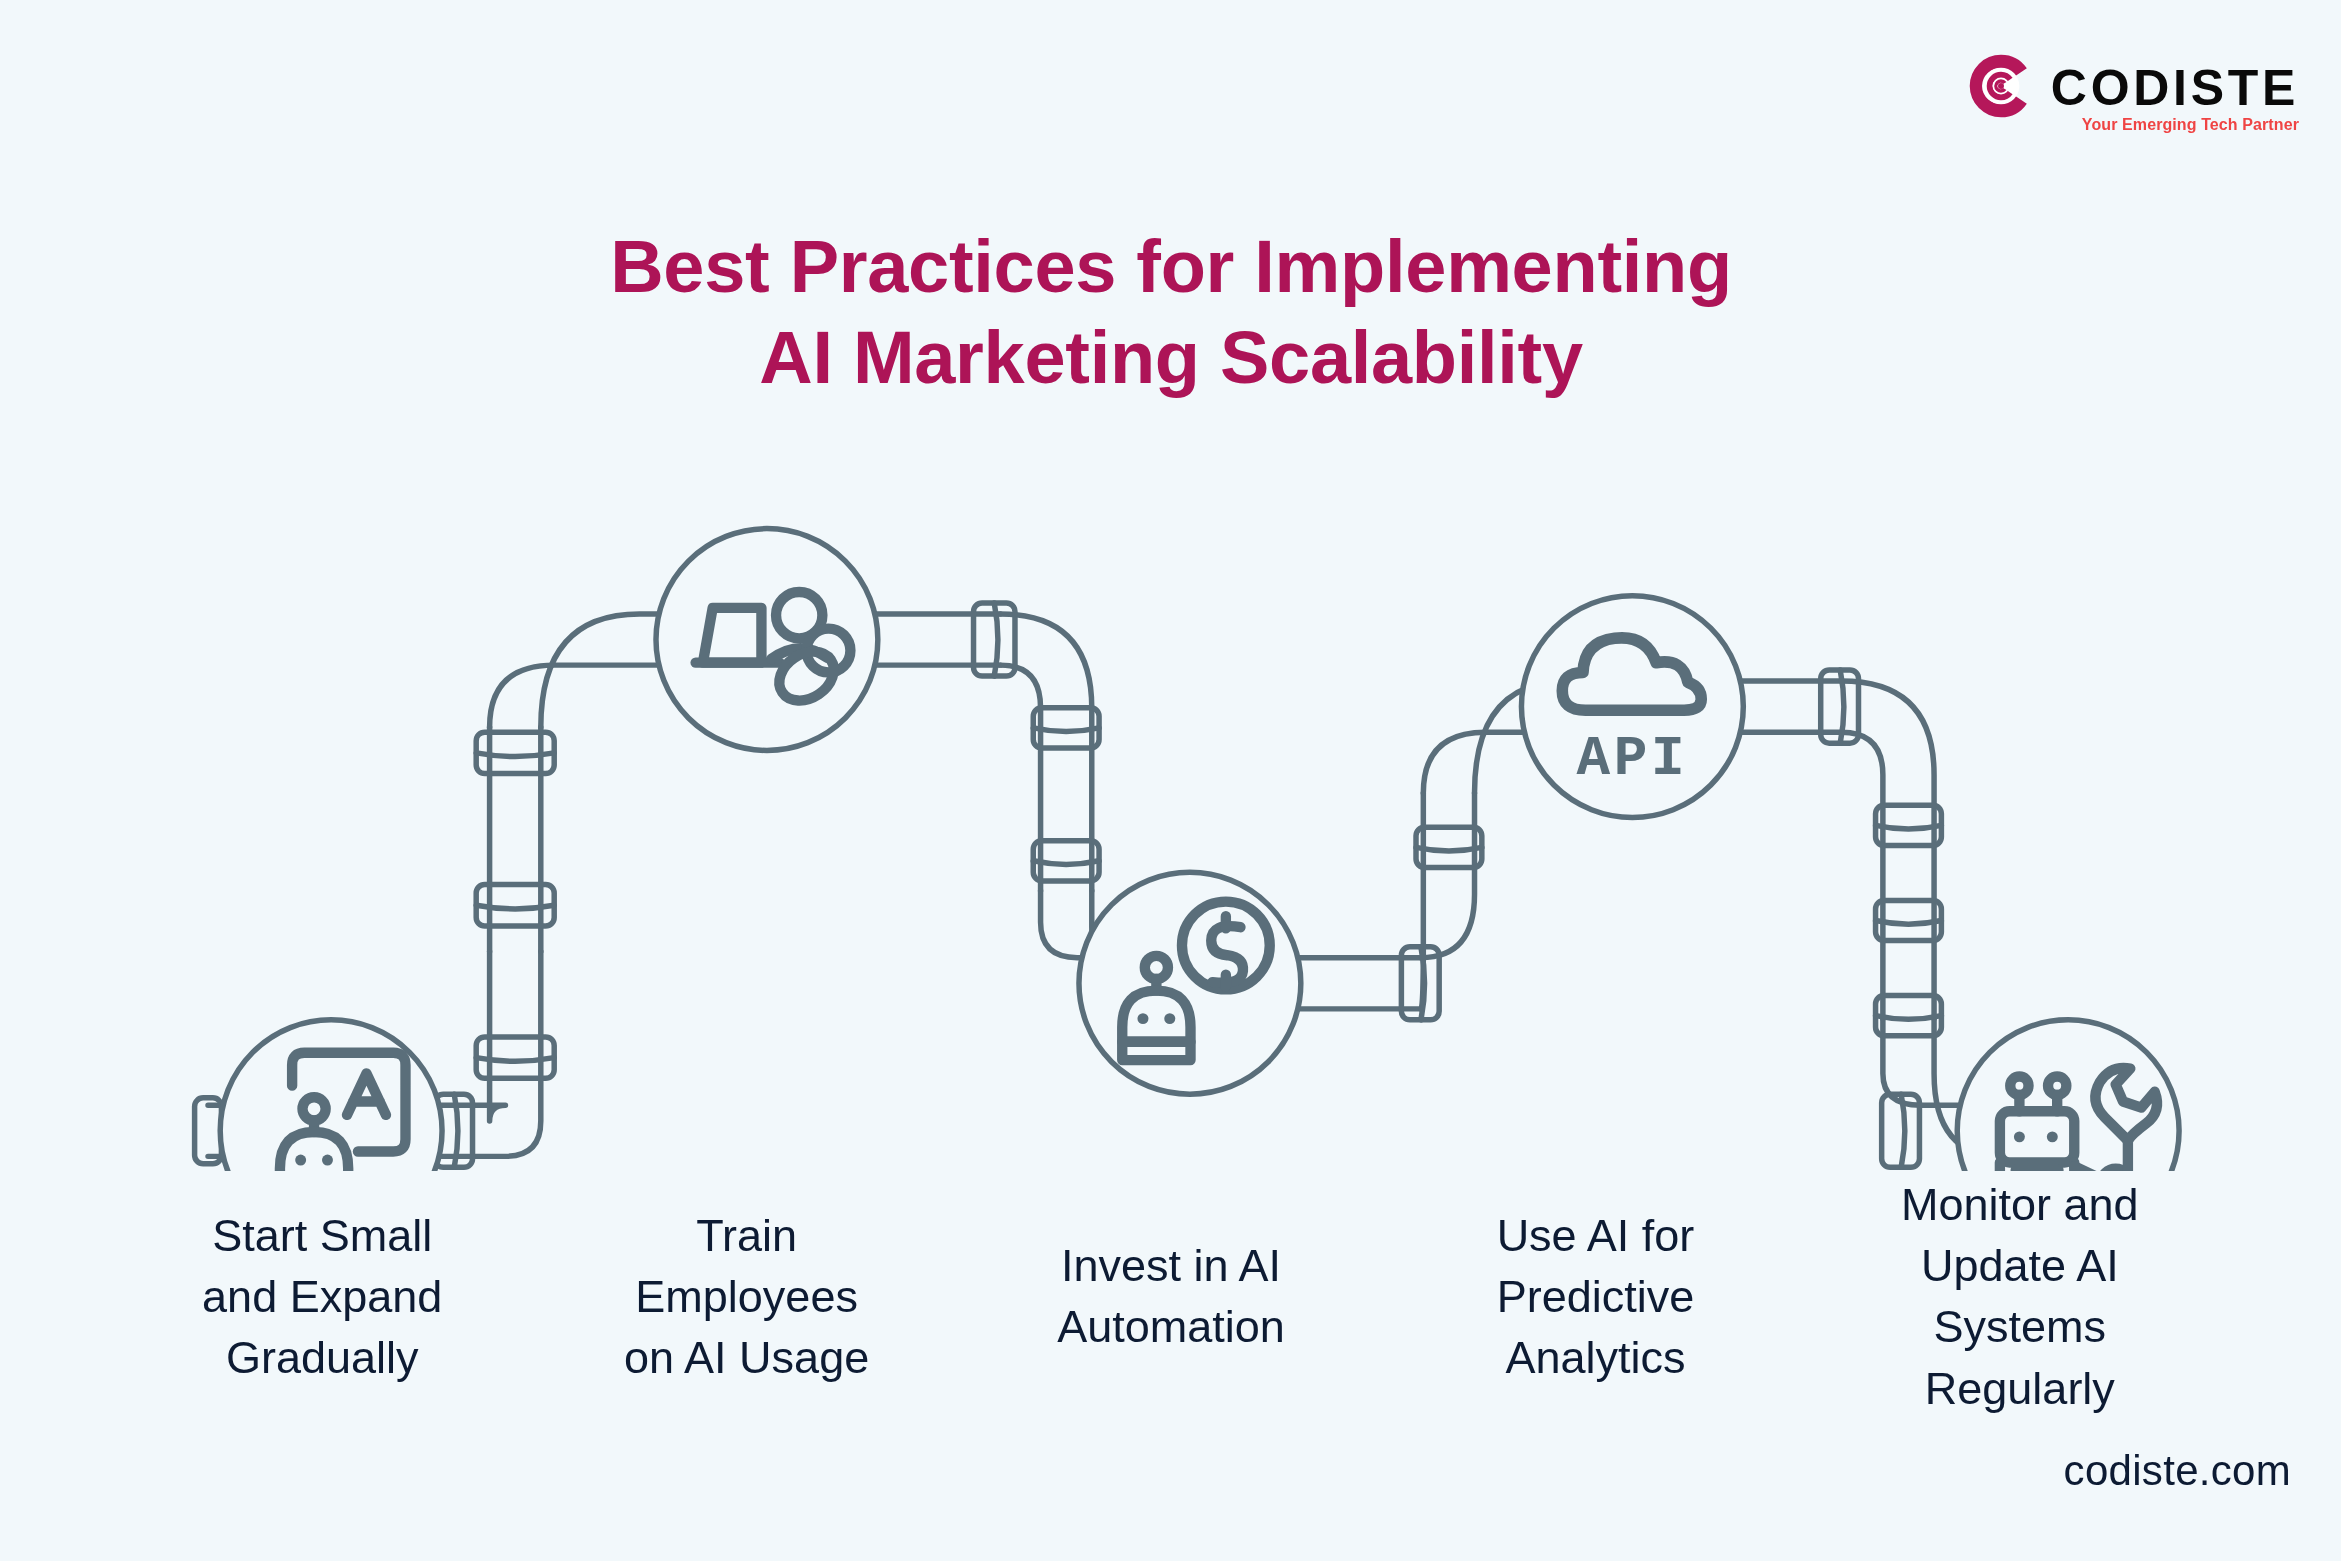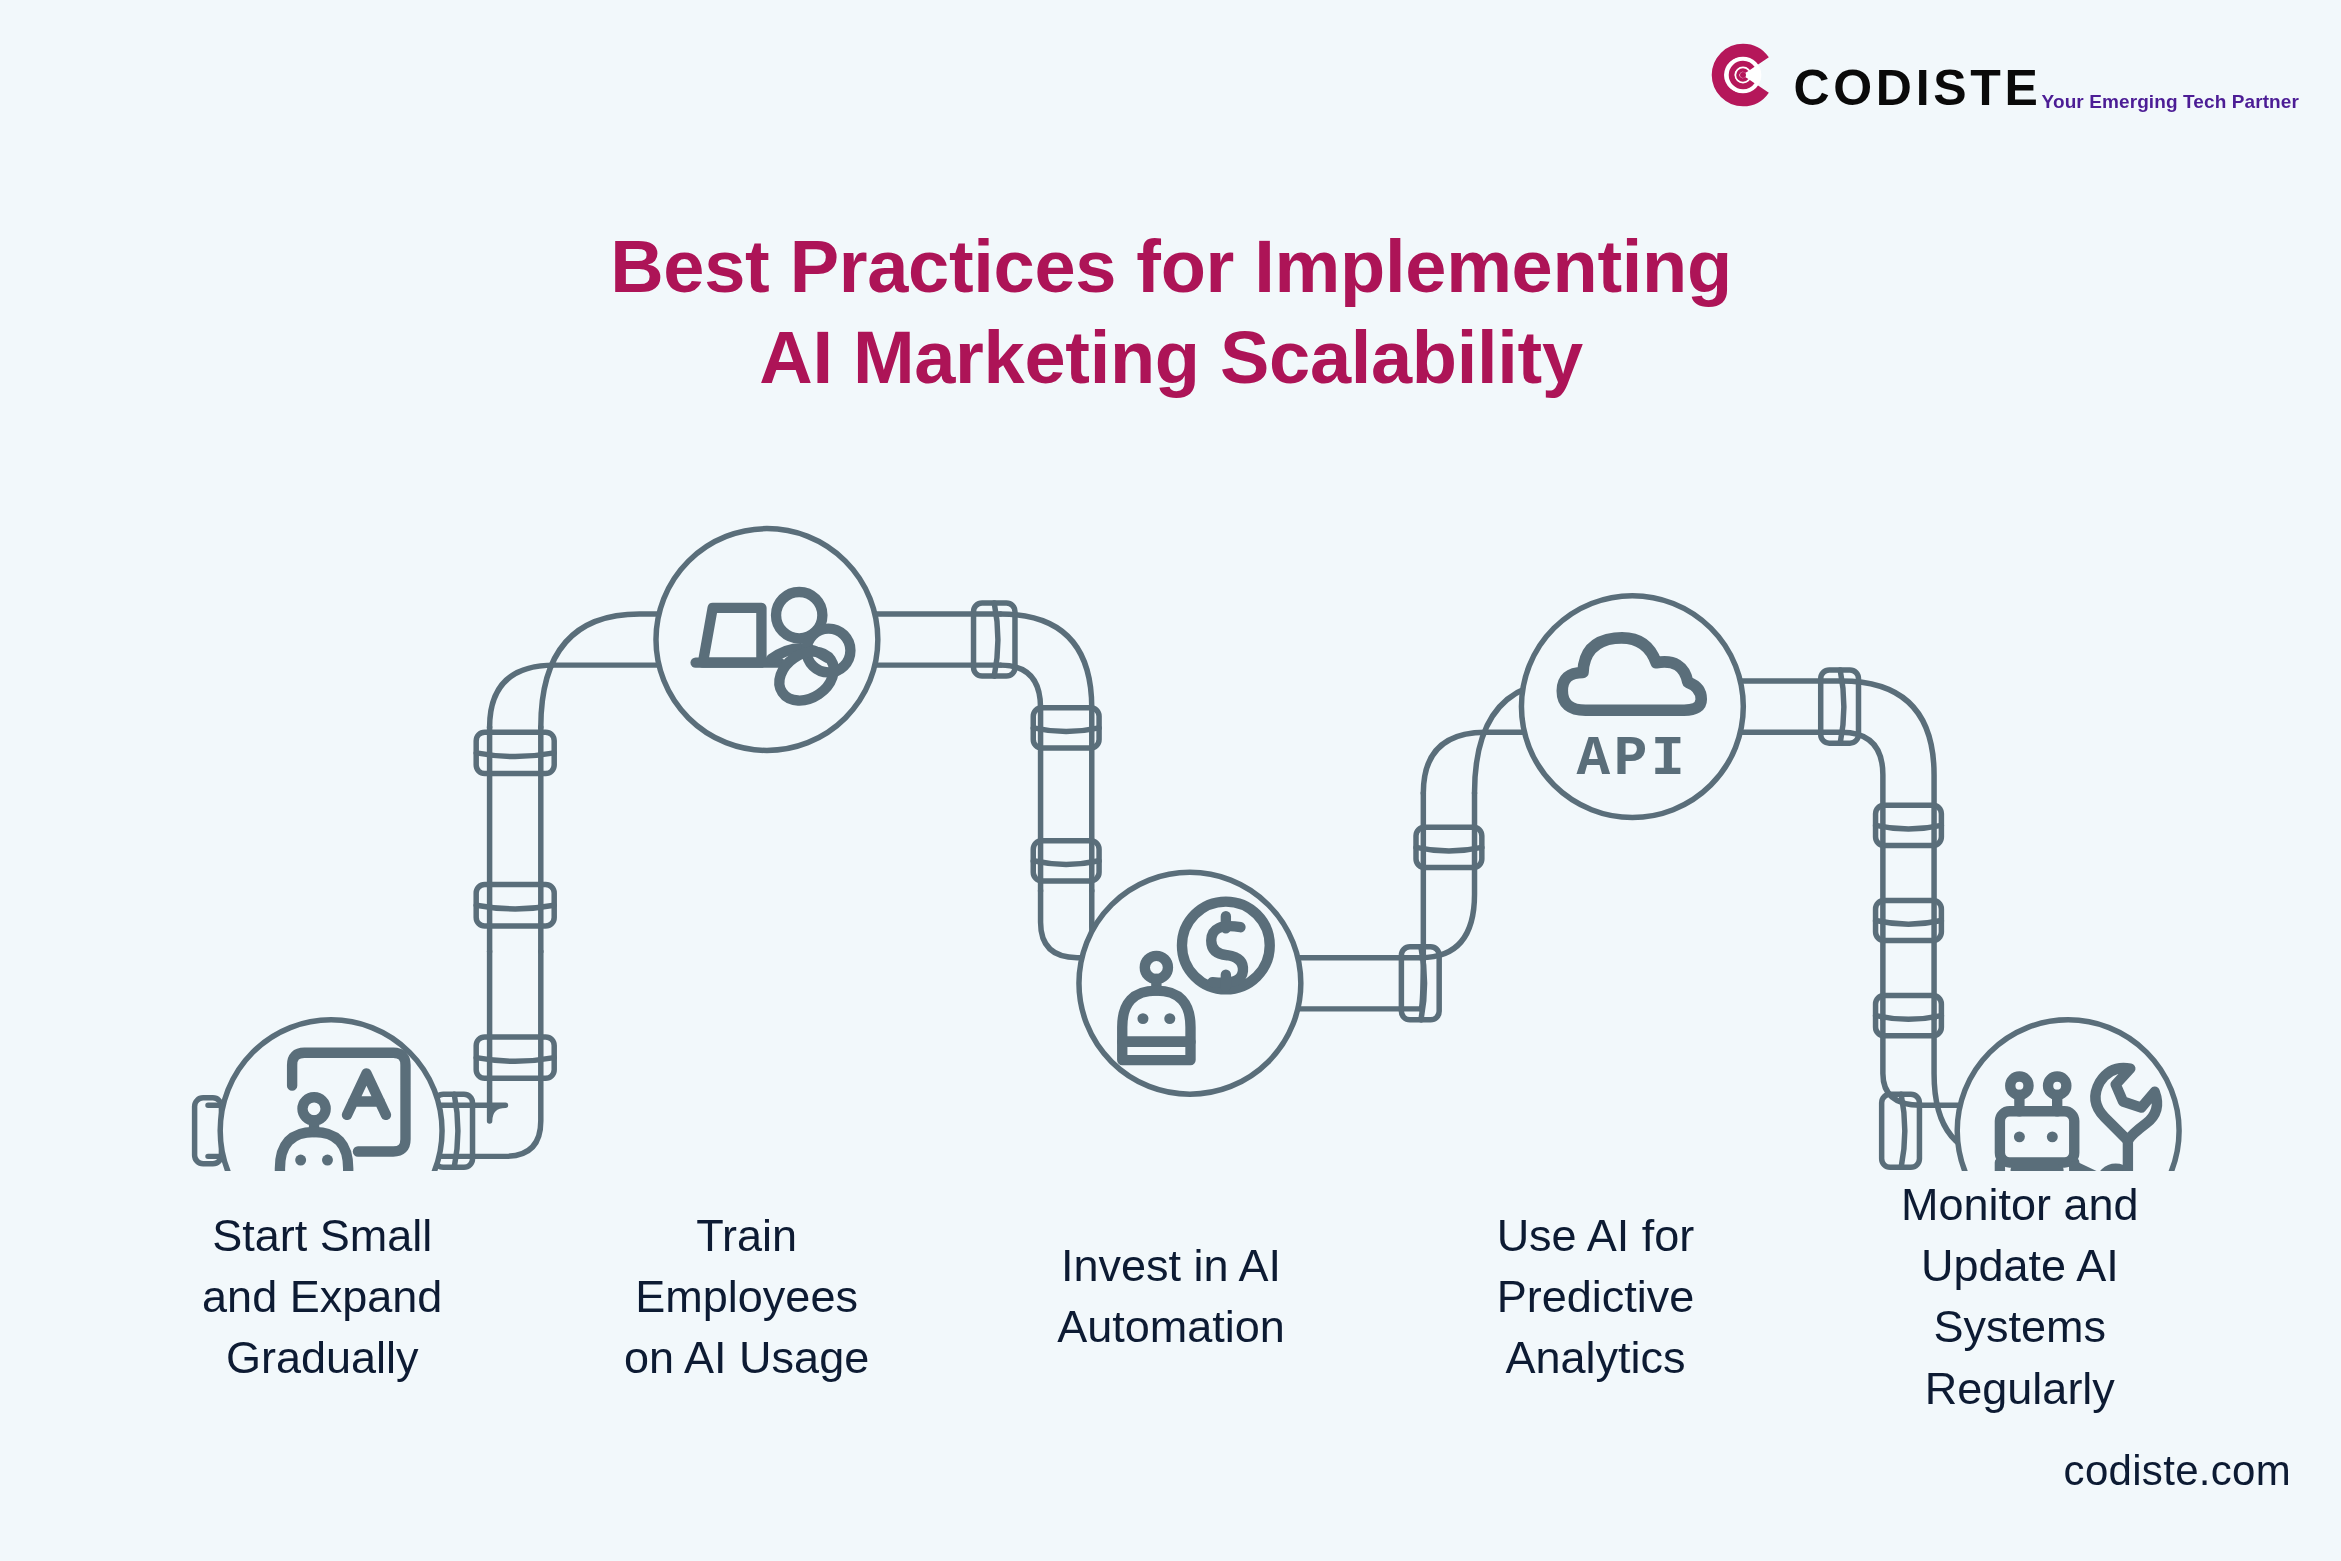--- a/index.html
+++ b/index.html
@@ -19,33 +19,33 @@
   
   #logo {
     position: absolute;
     top: 37px;
     right: 43px;
     display: flex;
     align-items: center;
     gap: 16px;
   }
   #logo-mark { width: 68px; height: 68px; flex: none; }
-  #logo-words { display: flex; flex-direction: row; align-items: flex-start; margin-top: 28px; }
+  #logo-words { display: flex; flex-direction: column; align-items: flex-start; margin-top: 28px; }
   #logo-name {
     font-size: 50px;
     font-weight: bold;
     letter-spacing: 3.7px;
     color: #0a0a0a;
     line-height: 0.95;
   }
   #logo-tagline {
-    font-size: 19px;
+    font-size: 16px;
     font-weight: bold;
     letter-spacing: 0.1px;
-    color: #4c1d95;
+    color: #ef4444;
     margin-top: 3.7px;
     align-self: flex-end;
   }
 
   
   #title {
     position: absolute;
     top: 171px;
     left: 0;
     width: 2342px;

